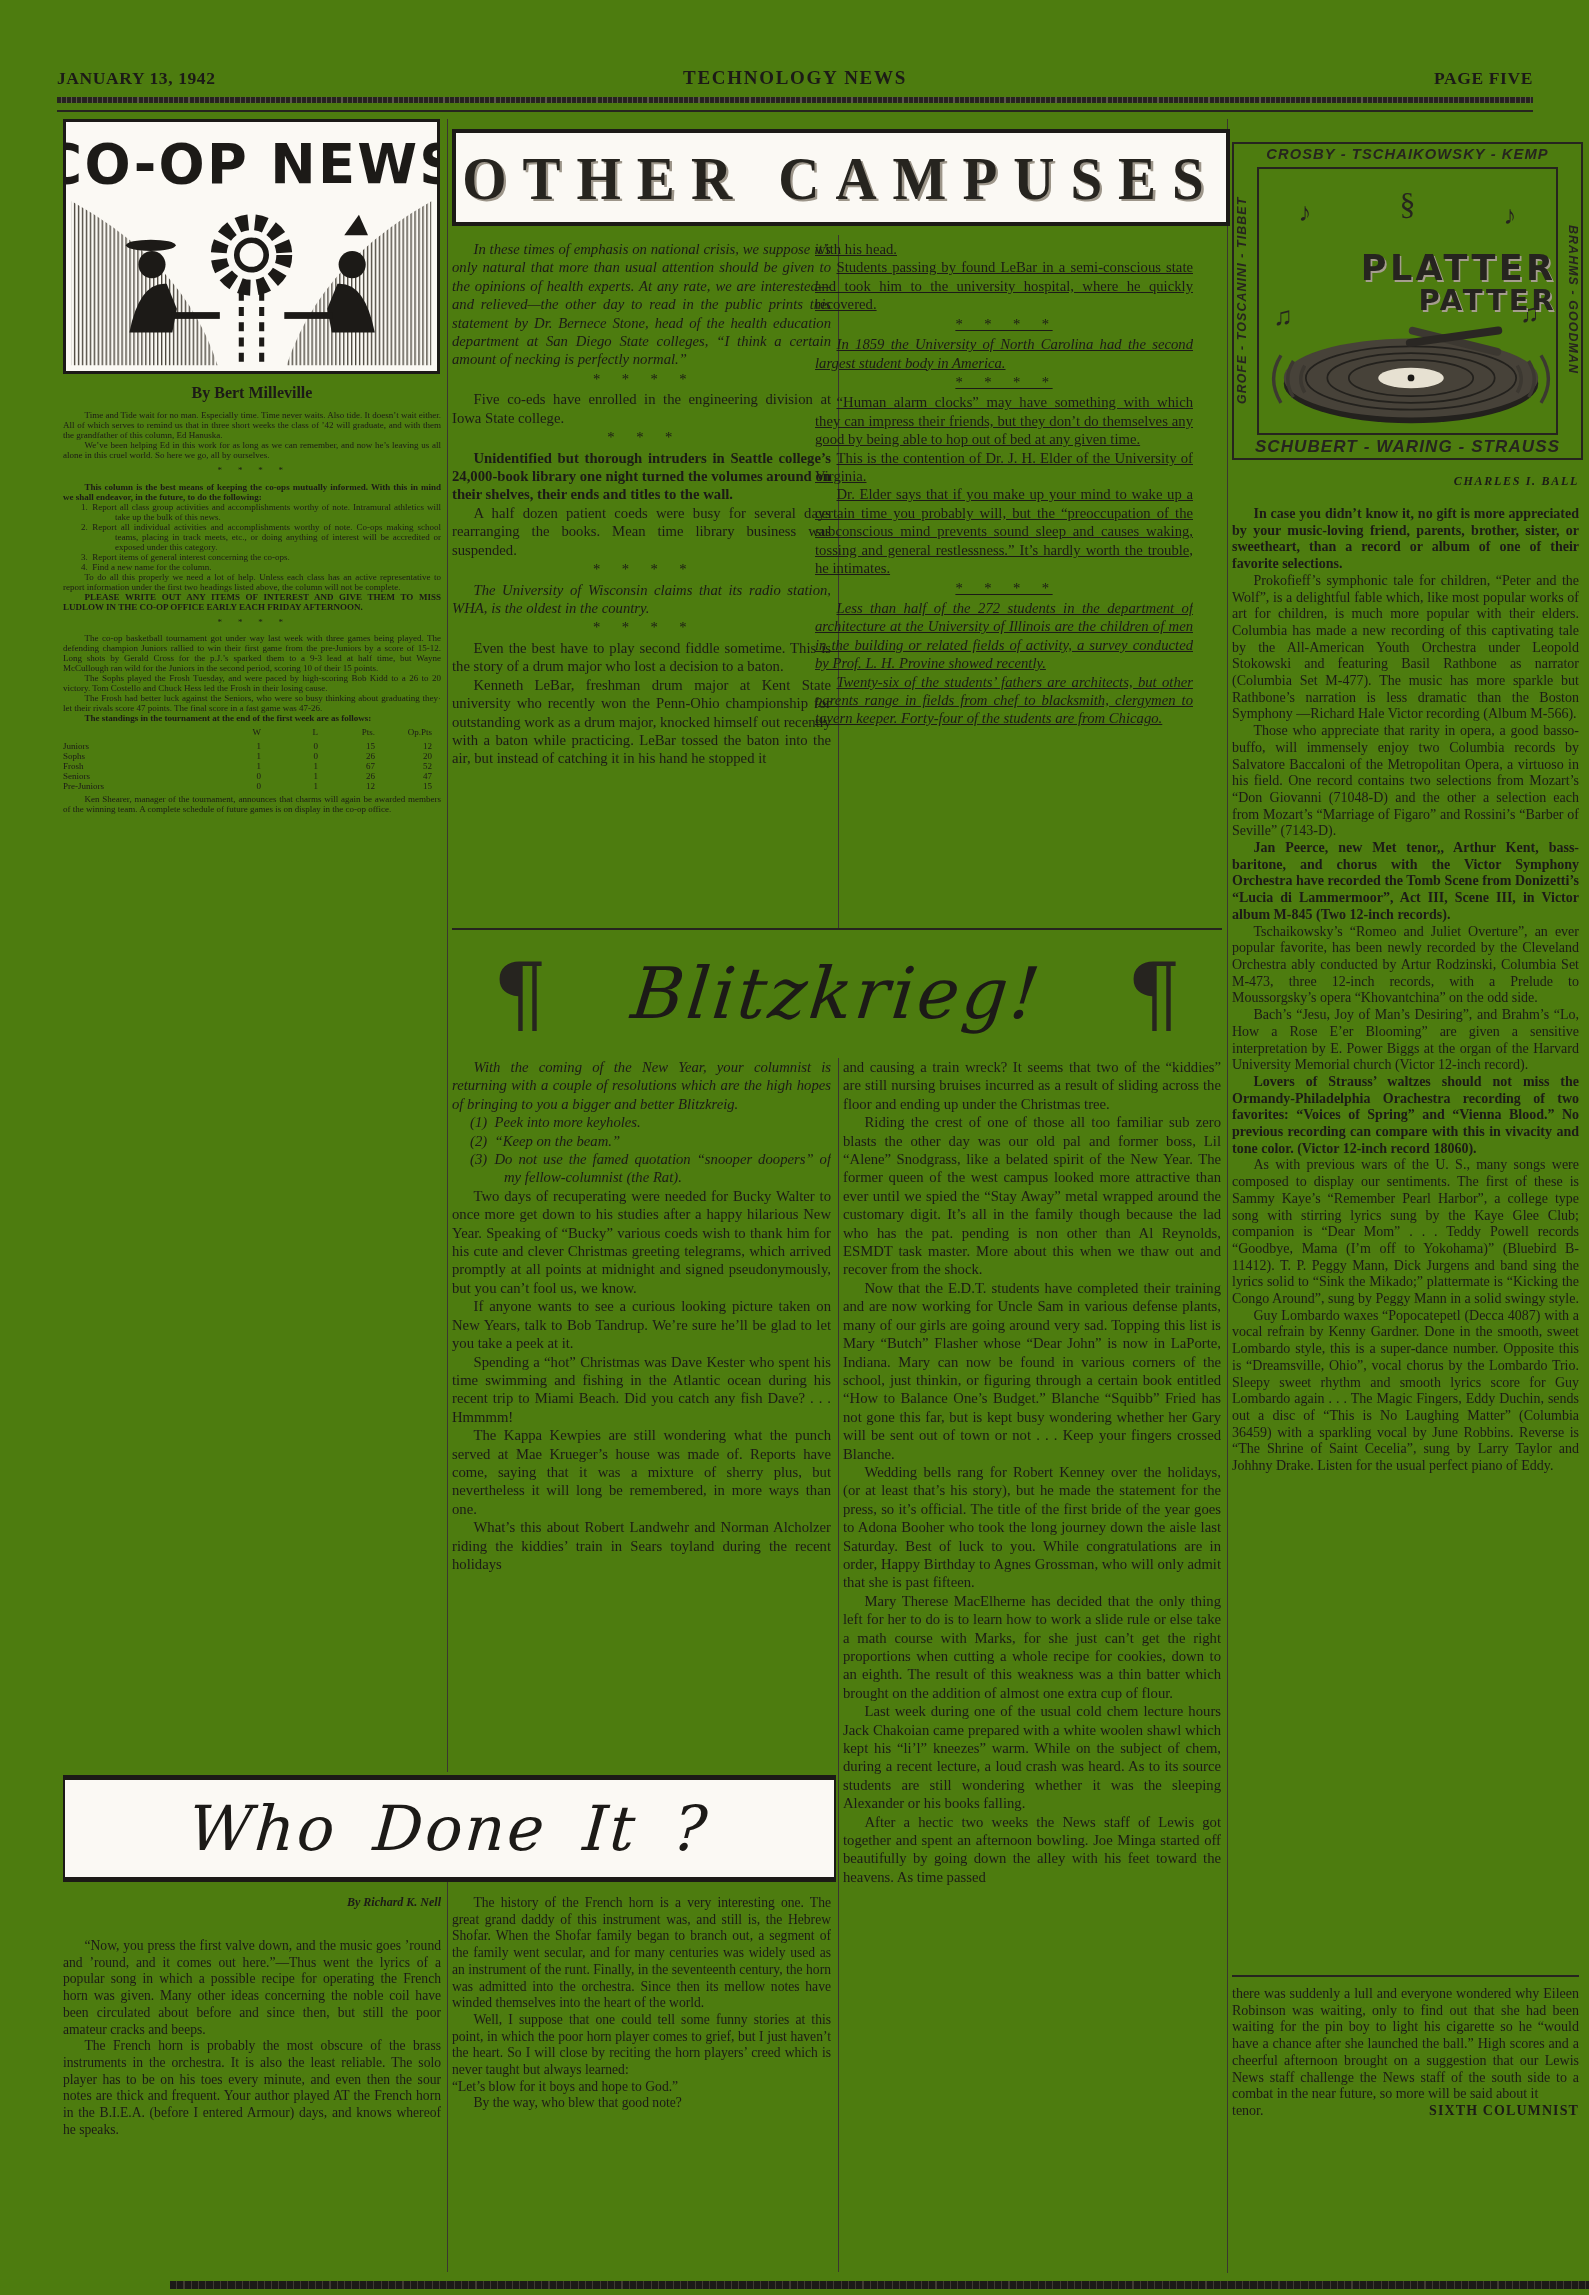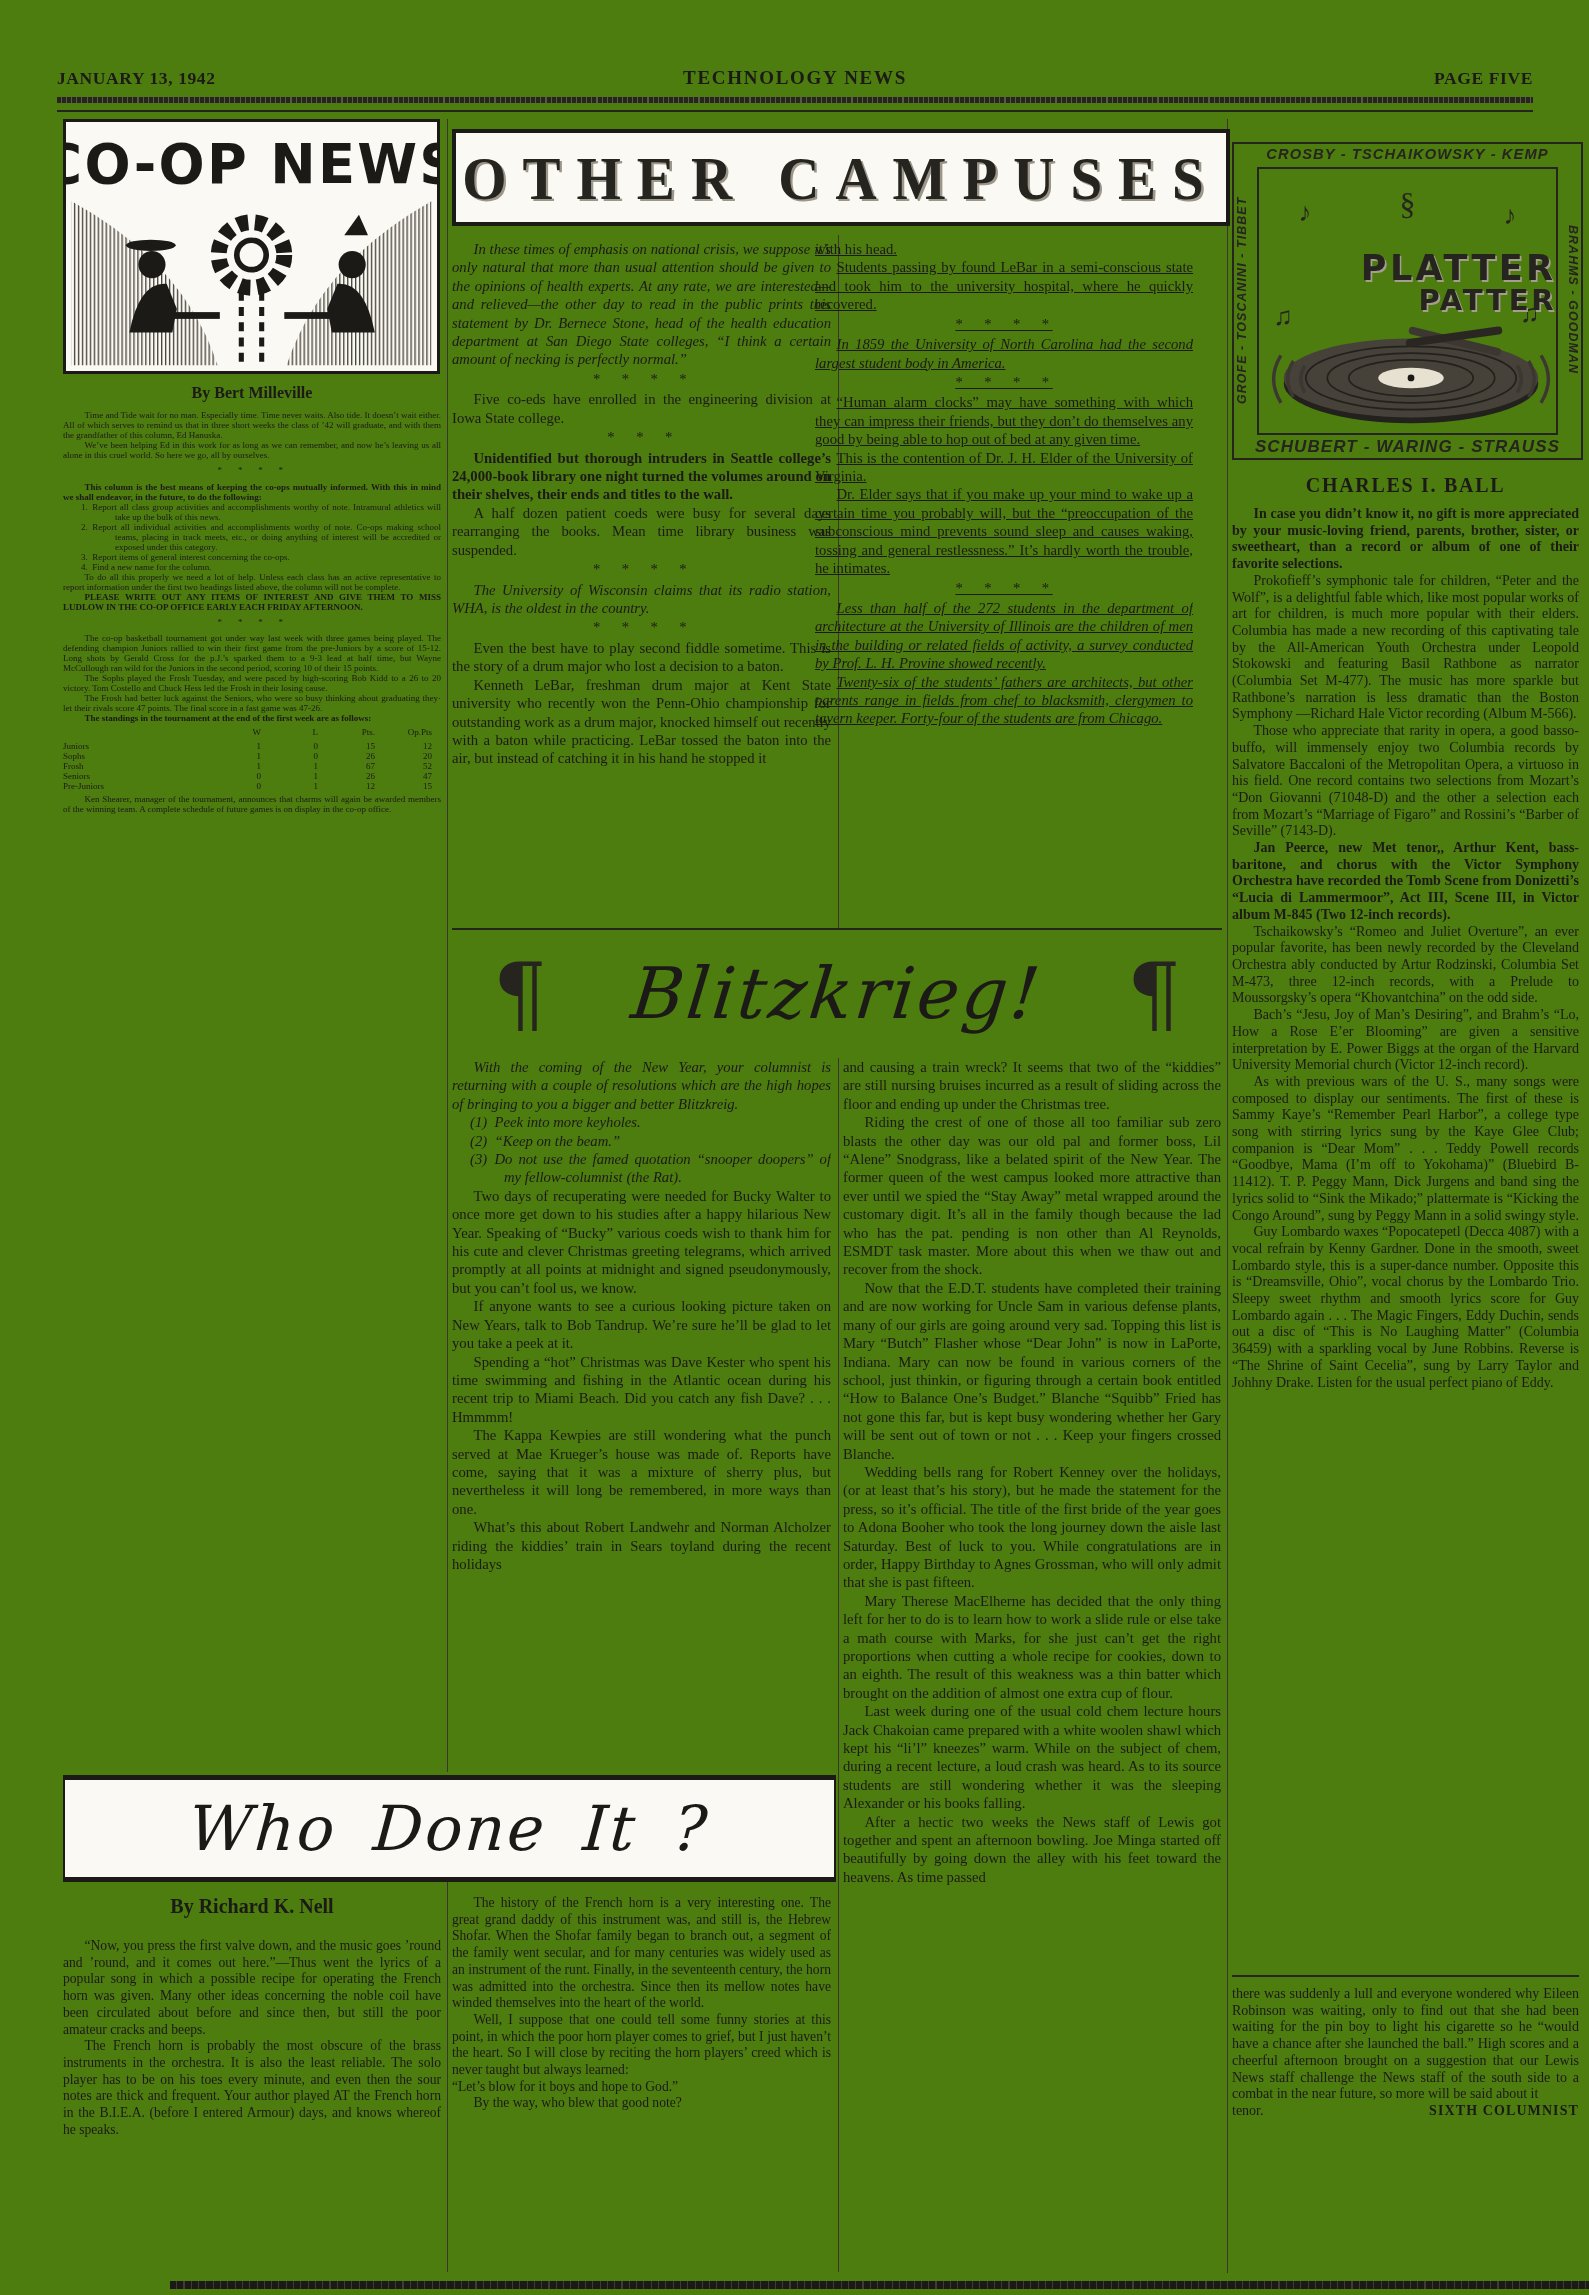--- a/index.html
+++ b/index.html
@@ -23,21 +23,21 @@
   .col{position:absolute;overflow:hidden;font-size:14.7px;line-height:18.4px;}
   .t-p,.t-pb,.t-pi,.t-noind,.t-num,.t-numi{text-align:justify;}
   .t-p{text-indent:21.5px;}
   .t-pb{text-indent:21.5px;font-weight:bold;}
   .t-pi{text-indent:21.5px;font-style:italic;}
   .t-num{padding-left:52px;text-indent:-34px;}
   .t-numi{padding-left:52px;text-indent:-34px;font-style:italic;}
   .t-stars{text-align:center;letter-spacing:3.4px;line-height:21.5px;}
   .t-sig{display:flex;justify-content:space-between;}
   .t-sig .sig-r{font-weight:bold;letter-spacing:1.1px;}
-  .byline{position:absolute;text-align:center;font-weight:bold;font-size:20px;}
+  .byline{position:absolute;text-align:right;font-weight:bold;font-size:12px;font-style:italic;}
   
   .coop-col{position:absolute;left:63px;top:119px;width:378px;height:1653px;overflow:hidden;}
   .coop-box{width:371px;height:249px;border:3.4px solid #1c1a17;background:#fbf9f4;}
   .coop-byline{position:relative;text-align:center;font-weight:bold;font-size:16px;margin:10.2px 0 8px 0;}
   .standings{margin:3.4px 0 3.4px 0;}
   .trow{display:flex;}
   .tc-name{width:141px;}
   .tc-num{width:57px;text-align:right;}
   .thead{margin-bottom:4.5px;}
   
@@ -316,20 +316,21 @@
     </div>
   </section>
   <div class="byline ball-by">CHARLES I. BALL</div>
   <section class="col c4">
       <div class="t-pb">In case you didn’t know it, no gift is more appreciated by your music-loving friend, parents, brother, sister, or sweetheart, than a record or album of one of their favorite selections.</div>
       <div class="t-p">Prokofieff’s symphonic tale for children, “Peter and the Wolf”, is a delightful fable which, like most popular works of art for children, is much more popular with their elders.  Columbia has made a new recording of this captivating tale by the All-American Youth Orchestra under Leopold Stokowski and featuring Basil Rathbone as narrator (Columbia Set M-477).  The music has more sparkle but Rathbone’s narration is less dramatic than the Boston Symphony —Richard Hale Victor recording (Album M-566).</div>
       <div class="t-p">Those who appreciate that rarity in opera, a good basso-buffo, will immensely enjoy two Columbia records by Salvatore Baccaloni of the Metropolitan Opera, a virtuoso in his field.  One record contains two selections from Mozart’s “Don Giovanni (71048-D) and the other a selection each from Mozart’s “Marriage of Figaro” and Rossini’s “Barber of Seville” (7143-D).</div>
       <div class="t-pb">Jan Peerce, new Met tenor,, Arthur Kent, bass-baritone, and chorus with the Victor Symphony Orchestra have recorded the Tomb Scene from Donizetti’s “Lucia di Lammermoor”, Act III, Scene III, in Victor album M-845 (Two 12-inch records).</div>
       <div class="t-p">Tschaikowsky’s “Romeo and Juliet Overture”, an ever popular favorite, has been newly recorded by the Cleveland Orchestra ably conducted by Artur Rodzinski, Columbia Set M-473, three 12-inch records, with a Prelude to Moussorgsky’s opera “Khovantchina” on the odd side.</div>
       <div class="t-p">Bach’s “Jesu, Joy of Man’s Desiring”, and Brahm’s “Lo, How a Rose E’er Blooming” are given a sensitive interpretation by E. Power Biggs at the organ of the Harvard University Memorial church (Victor 12-inch record).</div>
+      <div class="t-pb">Lovers of Strauss’ waltzes should not miss the Ormandy-Philadelphia Orachestra recording of two favorites: “Voices of Spring” and “Vienna Blood.”  No previous recording can compare with this in vivacity and tone color. (Victor 12-inch record 18060).</div>
       <div class="t-p">As with previous wars of the U. S., many songs were composed to display our sentiments.  The first of these is Sammy Kaye’s “Remember Pearl Harbor”, a college type song with stirring lyrics sung by the Kaye Glee Club; companion is “Dear Mom” . . . Teddy Powell records “Goodbye, Mama (I’m off to Yokohama)” (Bluebird B-11412). T. P. Peggy Mann, Dick Jurgens and band sing the lyrics solid to “Sink the Mikado;” plattermate is “Kicking the Congo Around”, sung by Peggy Mann in a solid swingy style.</div>
       <div class="t-p">Guy Lombardo waxes “Popocatepetl (Decca 4087) with a vocal refrain by Kenny Gardner. Done in the smooth, sweet Lombardo style, this is a super-dance number. Opposite this is “Dreamsville, Ohio”, vocal chorus by the Lombardo Trio. Sleepy sweet rhythm and smooth lyrics score for Guy Lombardo again . . . The Magic Fingers, Eddy Duchin, sends out a disc of “This is No Laughing Matter” (Columbia 36459) with a sparkling vocal by June Robbins. Reverse is “The Shrine of Saint Cecelia”, sung by Larry Taylor and Johhny Drake. Listen for the usual perfect piano of Eddy.</div>
     </section>
   <div class="hrule c4rule"></div>
   <section class="col c4cont">
       <div class="t-noind">there was suddenly a lull and everyone wondered why Eileen Robinson was waiting, only to find out that she had been waiting for the pin boy to light his cigarette so he “would have a chance after she launched the ball.” High scores and a cheerful afternoon brought on a suggestion that our Lewis News staff challenge the News staff of the south side to a combat in the near future, so more will be said about it</div>
       <div class="t-sig">
         <span>tenor.</span>
         <span class="sig-r">SIXTH COLUMNIST</span>
       </div>

